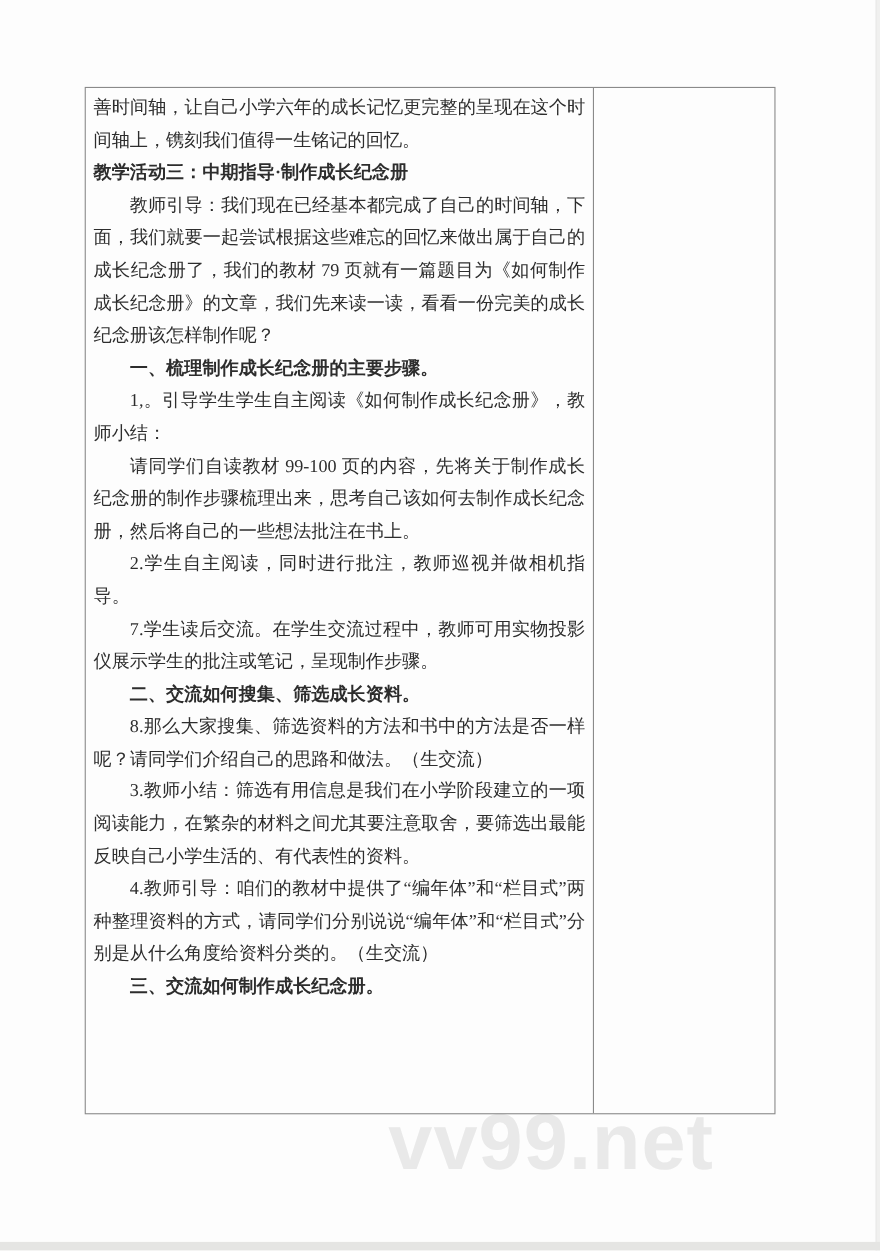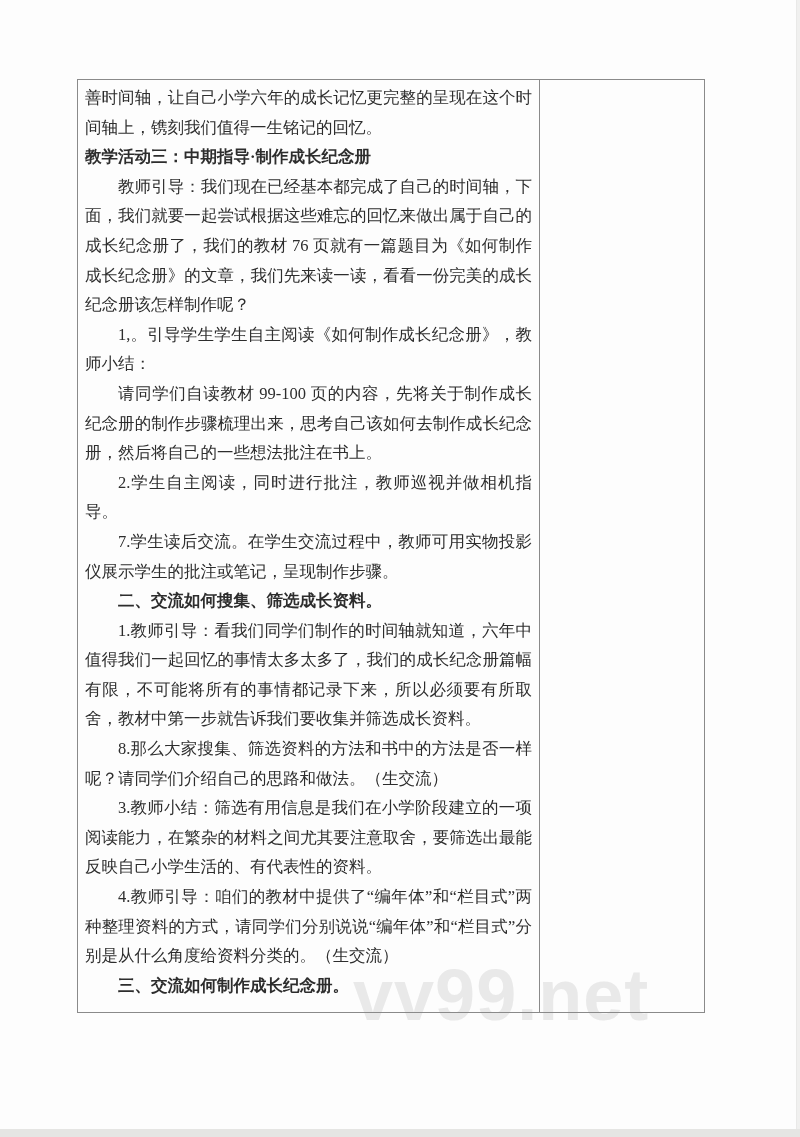--- a/index.html
+++ b/index.html
@@ -29,21 +29,21 @@
     position: absolute;
     left: 0;
     bottom: 0;
     width: 100%;
     height: 8px;
     background: #e5e5e3;
   }
   .watermark {
     position: absolute;
     left: 353px;
-    top: 954px;
+    top: 998px;
     font-family: "Liberation Sans", "DejaVu Sans", sans-serif;
     font-weight: bold;
     font-size: 72px;
     letter-spacing: 1px;
     color: #e9e9e9;
     user-select: none;
     z-index: 1;
   }
   .doc-table {
     position: absolute;
@@ -86,27 +86,27 @@
 </head>
 <body>
 
 <div class="page">
 
   <div class="doc-table">
 
     <div class="cell-main">
       <p class="p-plain">善时间轴，让自己小学六年的成长记忆更完整的呈现在这个时间轴上，镌刻我们值得一生铭记的回忆。</p>
       <p class="p-center">教学活动三：中期指导·制作成长纪念册</p>
-      <p class="p-indent">教师引导：我们现在已经基本都完成了自己的时间轴，下面，我们就要一起尝试根据这些难忘的回忆来做出属于自己的成长纪念册了，我们的教材 76 页就有一篇题目为《如何制作成长纪念册》的文章，我们先来读一读，看看一份完美的成长纪念册该怎样制作呢？</p>
+      <p class="p-indent">教师引导：我们现在已经基本都完成了自己的时间轴，下面，我们就要一起尝试根据这些难忘的回忆来做出属于自己的成长纪念册了，我们的教材 79 页就有一篇题目为《如何制作成长纪念册》的文章，我们先来读一读，看看一份完美的成长纪念册该怎样制作呢？</p>
+      <p class="p-indent p-bold">一、梳理制作成长纪念册的主要步骤。</p>
       <p class="p-indent">1,。引导学生学生自主阅读《如何制作成长纪念册》，教师小结：</p>
       <p class="p-indent">请同学们自读教材 99-100 页的内容，先将关于制作成长纪念册的制作步骤梳理出来，思考自己该如何去制作成长纪念册，然后将自己的一些想法批注在书上。</p>
       <p class="p-indent">2.学生自主阅读，同时进行批注，教师巡视并做相机指导。</p>
       <p class="p-indent">7.学生读后交流。在学生交流过程中，教师可用实物投影仪展示学生的批注或笔记，呈现制作步骤。</p>
       <p class="p-indent p-bold">二、交流如何搜集、筛选成长资料。</p>
-      <p class="p-indent">1.教师引导：看我们同学们制作的时间轴就知道，六年中值得我们一起回忆的事情太多太多了，我们的成长纪念册篇幅有限，不可能将所有的事情都记录下来，所以必须要有所取舍，教材中第一步就告诉我们要收集并筛选成长资料。</p>
       <p class="p-indent">8.那么大家搜集、筛选资料的方法和书中的方法是否一样呢？请同学们介绍自己的思路和做法。（生交流）</p>
       <p class="p-indent">3.教师小结：筛选有用信息是我们在小学阶段建立的一项阅读能力，在繁杂的材料之间尤其要注意取舍，要筛选出最能反映自己小学生活的、有代表性的资料。</p>
       <p class="p-indent">4.教师引导：咱们的教材中提供了“编年体”和“栏目式”两种整理资料的方式，请同学们分别说说“编年体”和“栏目式”分别是从什么角度给资料分类的。（生交流）</p>
       <p class="p-indent p-bold">三、交流如何制作成长纪念册。</p>
     </div>
 
     <div class="cell-side"></div>
 
   </div>
 

